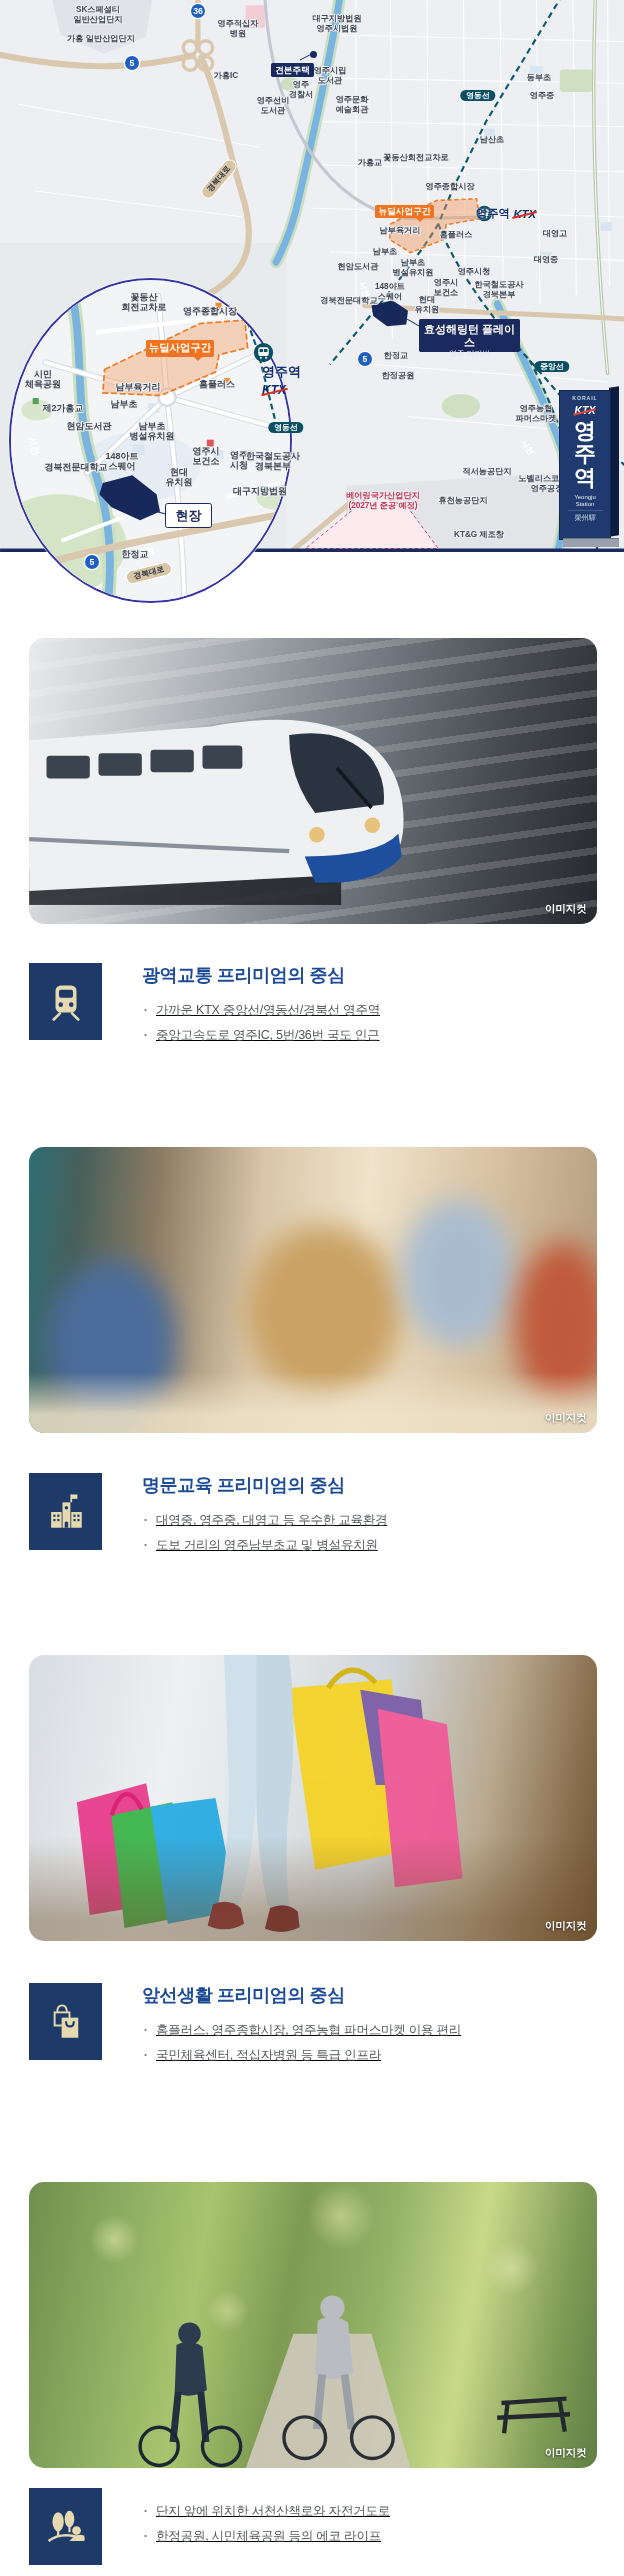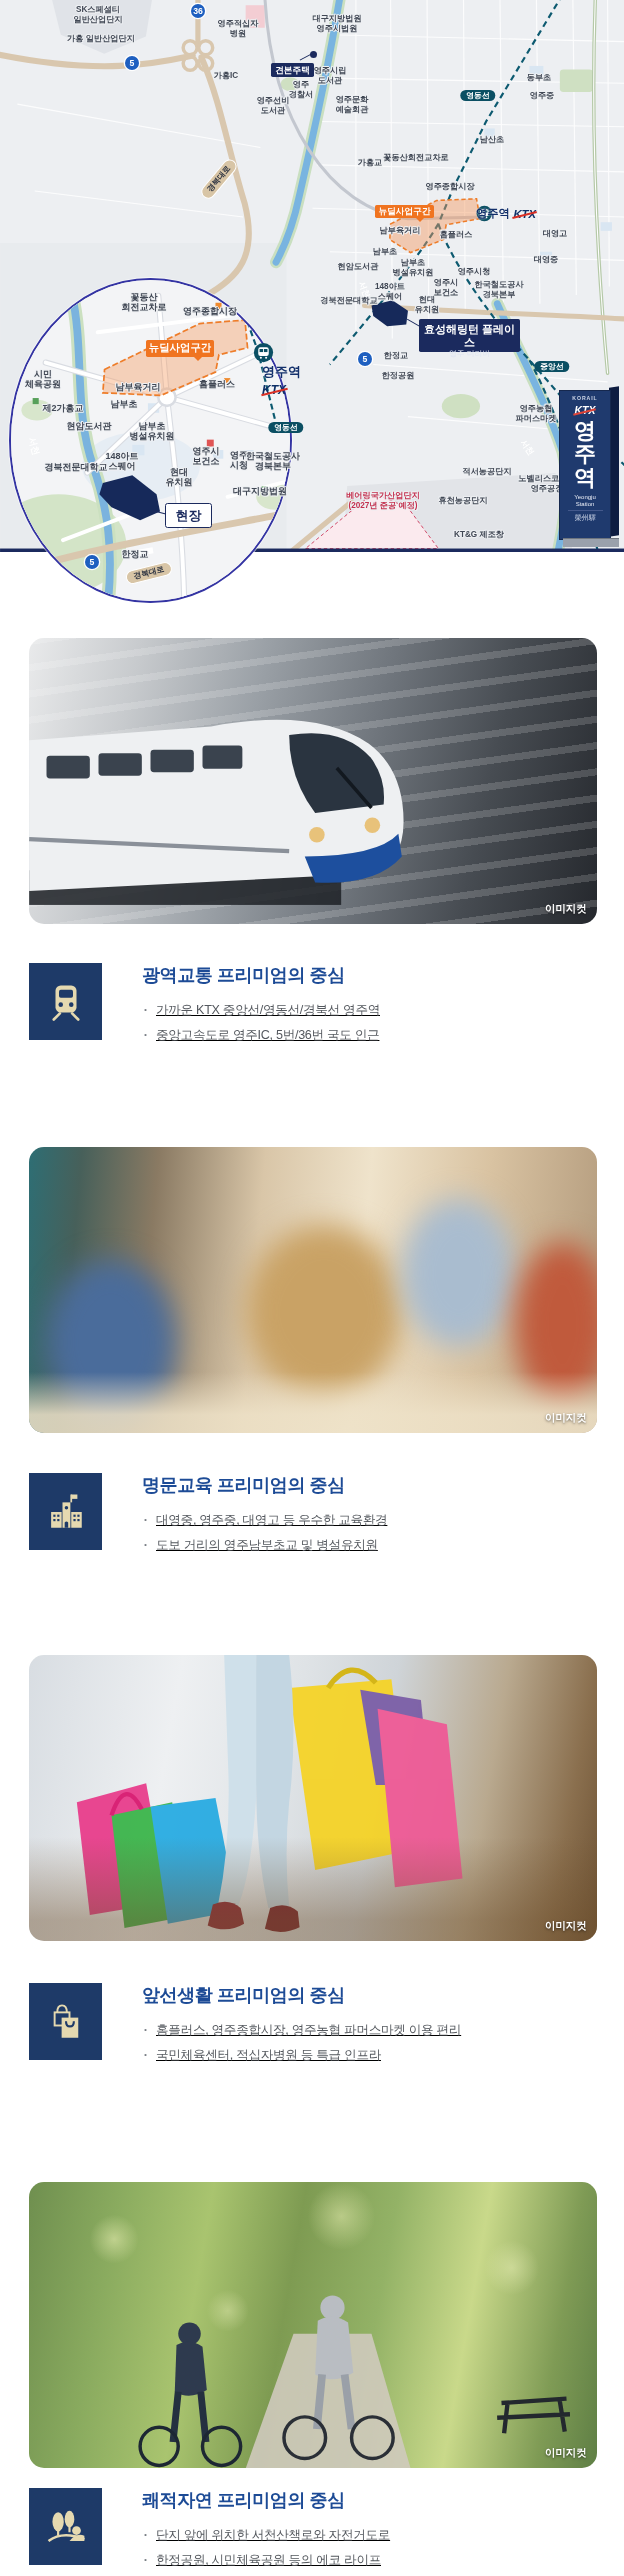--- a/index.html
+++ b/index.html
@@ -535,21 +535,20 @@
         <ellipse cx="15" cy="18" rx="6.5" ry="11" fill="#e5d9b0"></ellipse>
         <line x1="15" y1="24" x2="15" y2="34" stroke="#e5d9b0" stroke-width="2.5"></line>
         <ellipse cx="28" cy="15" rx="5.5" ry="9.5" fill="#e5d9b0"></ellipse>
         <line x1="28" y1="20" x2="28" y2="30" stroke="#e5d9b0" stroke-width="2.5"></line>
         <circle cx="36" cy="28" r="5" fill="#e5d9b0"></circle>
         <path d="M28 40 Q36 30 45 34 L45 40 Z" fill="#e5d9b0"></path>
         <path d="M4 40 Q20 28 45 38" fill="none" stroke="#e5d9b0" stroke-width="3"></path>
       </svg>
     </div>
     <div class="txt">
-      <h2>쾌적자연 프리미엄의 중심</h2>
       <ul>
         <li>단지 앞에 위치한 서천산책로와 자전거도로</li>
         <li>한정공원, 시민체육공원 등의 에코 라이프</li>
       </ul>
     </div>
   </div>
 
 </div>
 
 

